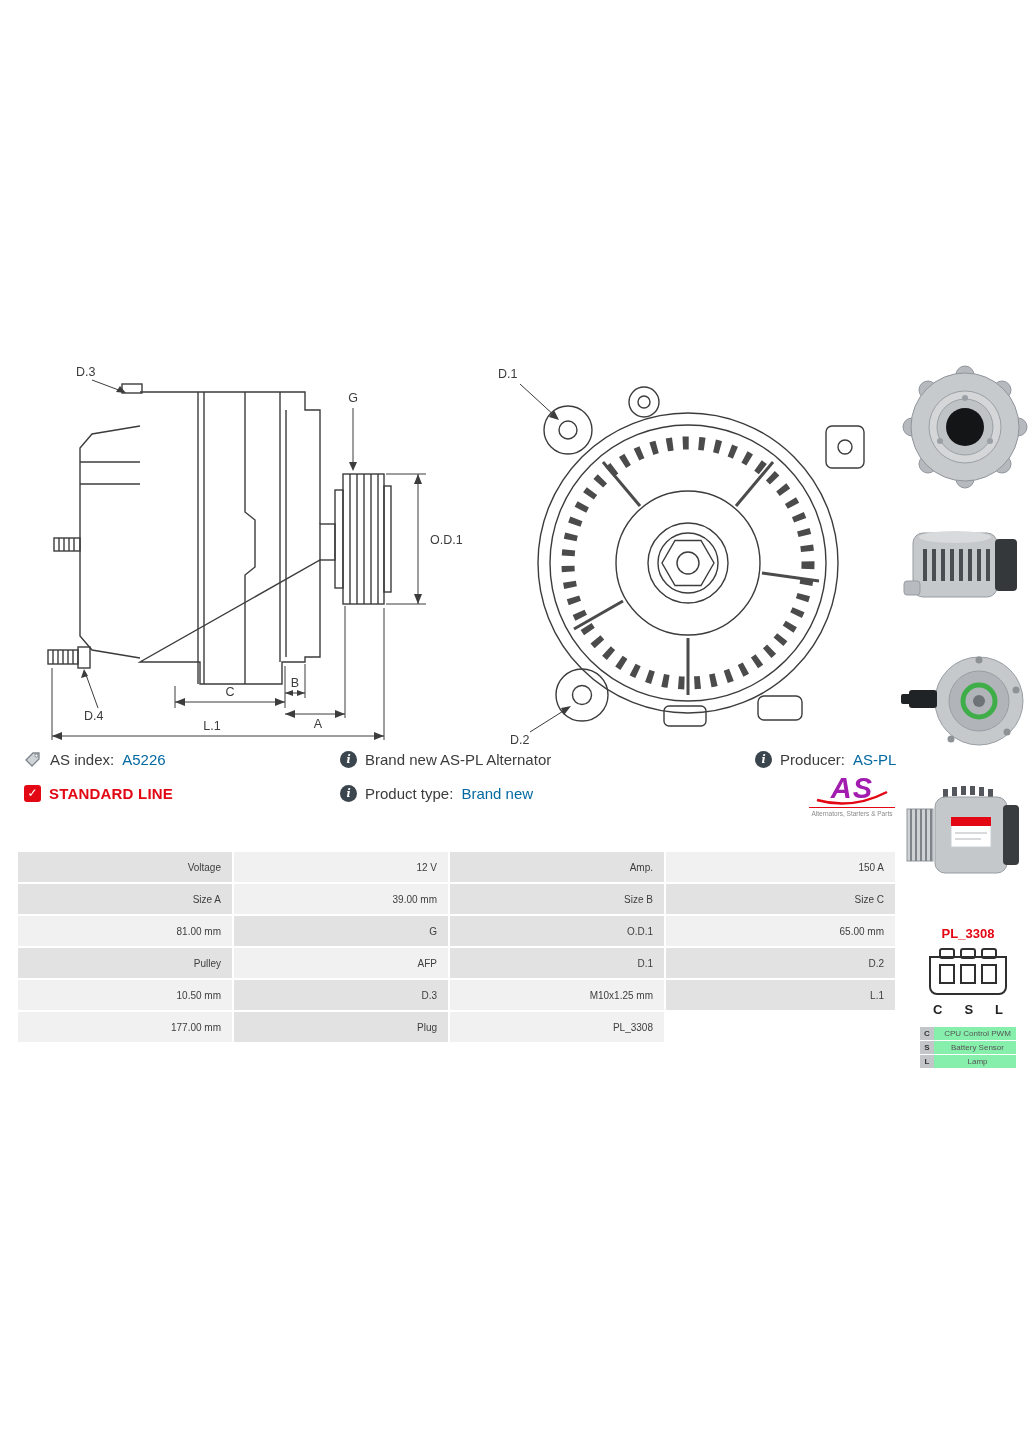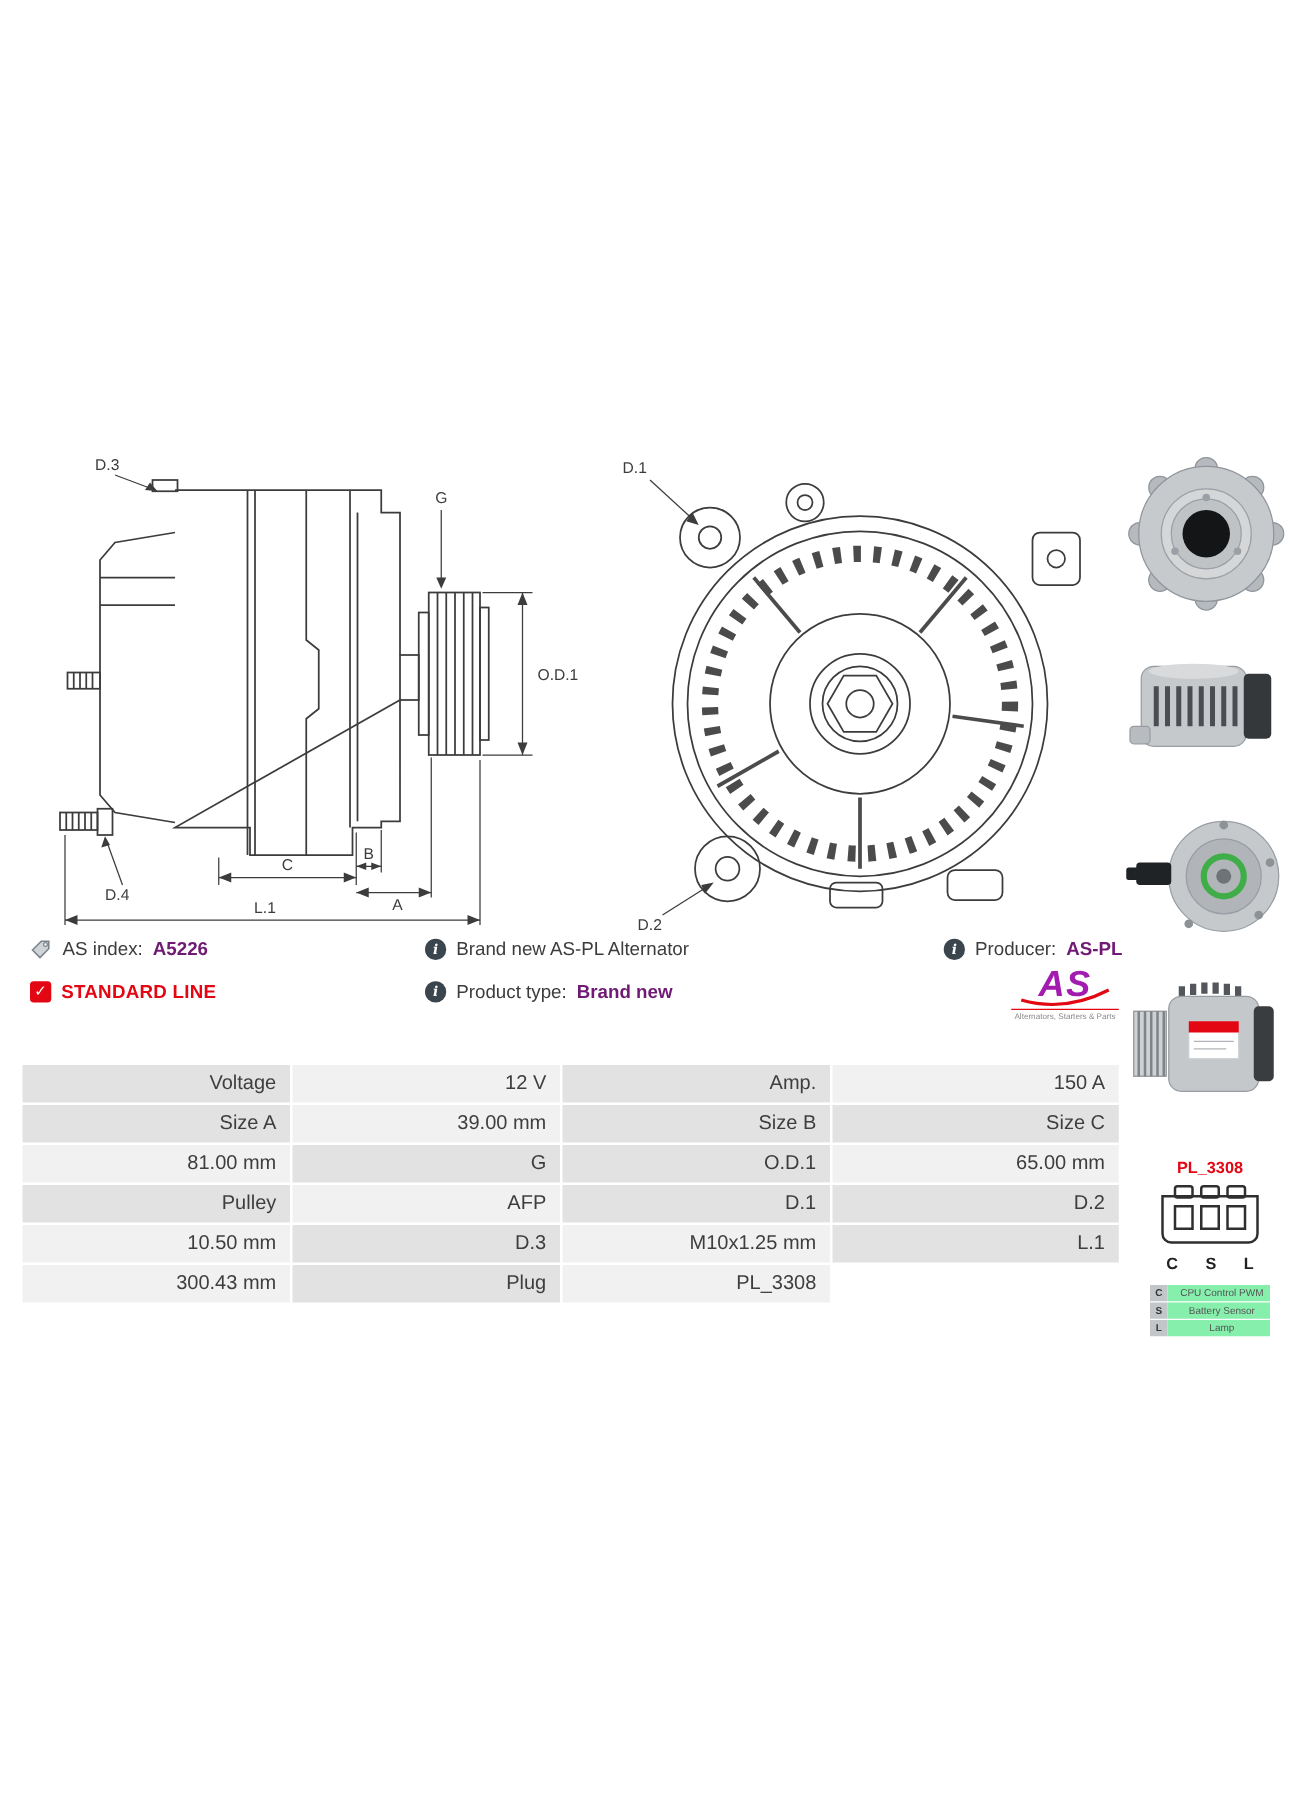--- a/index.html
+++ b/index.html
@@ -27,39 +27,39 @@
   .legend-desc{flex:1;background:#86efac;font-size:8px;color:#555;text-align:center;padding:2px 0 2px 5px;white-space:nowrap}
 
   
   .info{position:absolute;left:18px;top:742px;width:877px;height:76px;font-size:15px}
   .info-item{position:absolute;display:flex;align-items:center;gap:8px;height:22px;white-space:nowrap}
   .pos-as-index{left:6px;top:6px}
   .pos-standard{left:6px;top:40px}
   .pos-brand{left:322px;top:6px}
   .pos-ptype{left:322px;top:40px}
   .pos-producer{left:737px;top:6px}
-  .bold{font-weight:bold;color:#701a75}
+  .bold{font-weight:normal;color:#0369a1}
   .red-bold{font-weight:bold;color:#e30613;letter-spacing:.2px}
   .info-icon{display:inline-flex;width:17px;height:17px;border-radius:50%;background:#3b454d;color:#fff;
              font-family:"DejaVu Serif",serif;font-style:italic;font-weight:bold;font-size:11px;
              align-items:center;justify-content:center;flex:0 0 auto}
   .check-icon{display:inline-flex;width:17px;height:17px;border-radius:3px;background:#e30613;color:#fff;
               font-size:12px;align-items:center;justify-content:center;flex:0 0 auto}
   .tag-icon{flex:0 0 auto;display:inline-flex}
 
   
   .logo{position:absolute;right:0;top:30px;width:86px;text-align:center}
   .logo-mark{position:relative;height:34px}
   .logo-as{color:#a21caf;font-weight:bold;font-style:italic;font-size:29px;line-height:32px;letter-spacing:1px}
   .logo-swoosh{position:absolute;left:4px;top:18px}
   .logo-tagline{font-size:6.5px;color:#8a8a8a;border-top:1px solid #e30613;padding-top:2px;margin-top:1px;white-space:nowrap}
 
   
   .spec-table{position:absolute;left:18px;top:852px;display:grid;
-              grid-template-columns:214px 214px 214px 229px;grid-auto-rows:30px;gap:2px;font-size:16px}
+              grid-template-columns:214px 214px 214px 229px;grid-auto-rows:30px;gap:2px;font-size:10px}
   .cell{display:flex;align-items:center;justify-content:flex-end;padding-right:11px;color:#3e3e3e}
   .cell.label{background:#e2e2e2}
   .cell.value{background:#f1f1f1}
   .cell.blank{background:transparent}
 </style>
 </head>
 <body>
 
 <div class="page">
 
@@ -376,21 +376,21 @@
     <div class="cell label">Pulley</div>
     <div class="cell value">AFP</div>
 
     <div class="cell label">D.1</div>
     <div class="cell label">D.2</div>
     <div class="cell value">10.50 mm</div>
 
     <div class="cell label">D.3</div>
     <div class="cell value">M10x1.25 mm</div>
     <div class="cell label">L.1</div>
-    <div class="cell value">300.43 mm</div>
+    <div class="cell value">177.00 mm</div>
 
     <div class="cell label">Plug</div>
     <div class="cell value">PL_3308</div>
     <div class="cell blank"></div>
     <div class="cell blank"></div>
   </div>
 
 </div>
 
 </body></html>

